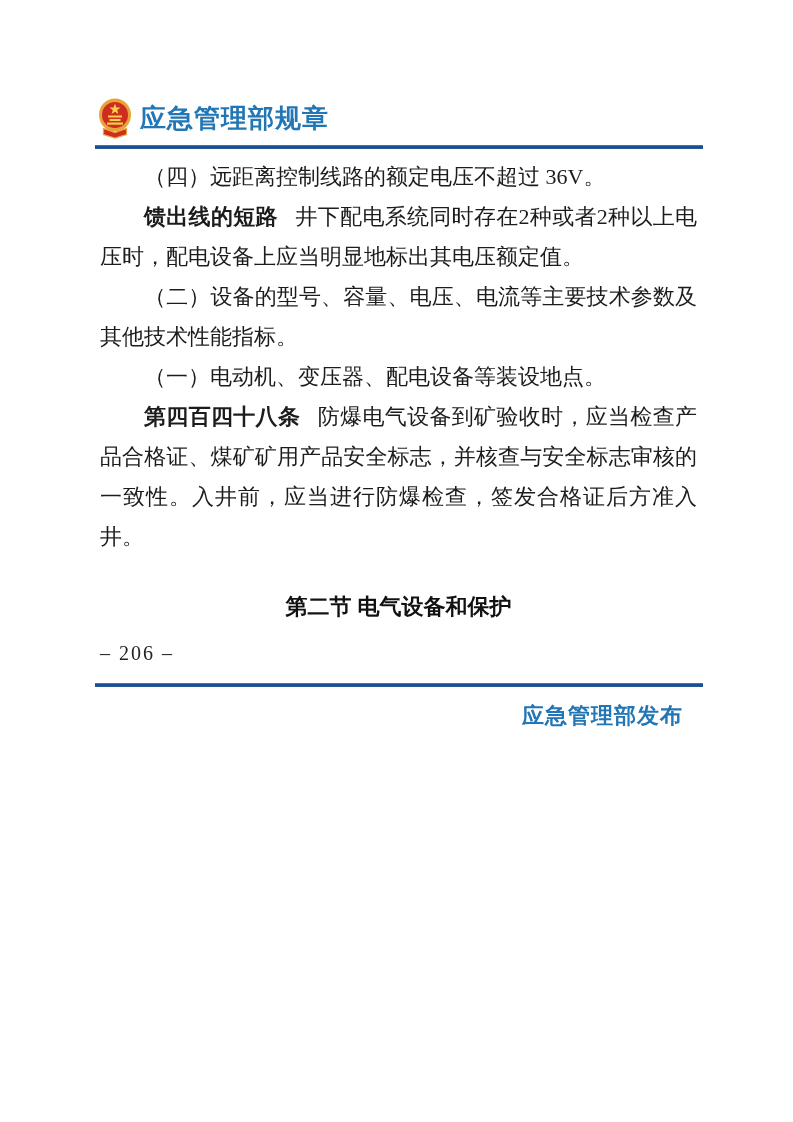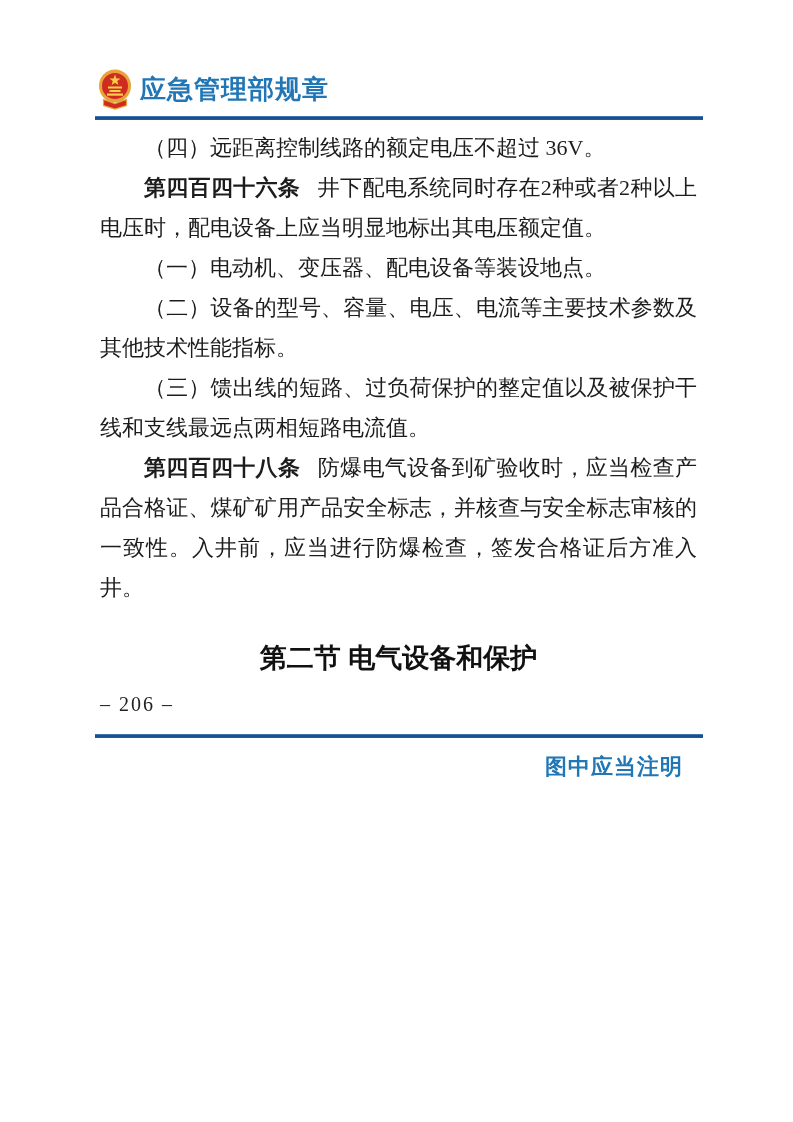--- a/index.html
+++ b/index.html
@@ -12,21 +12,21 @@
   body{
     width:793px;height:1122px;
     position:relative;
     overflow:hidden;
     font-family:"Liberation Serif","DejaVu Serif",serif;
     color:var(--ink);
   }
   .page{width:793px;height:1122px;position:relative;background:#fff;}
 
   
-  .header{padding-top:68px;}
+  .header{padding-top:68px;margin-top:29px;}
   .header-brand{
     margin-left:98px;
     display:flex;align-items:center;gap:8px;height:42px;
   }
   .emblem{width:34px;height:42px;display:inline-block;flex:0 0 auto;}
   .header-title{
     font-family:"Liberation Sans","DejaVu Sans",sans-serif;
     font-weight:bold;
     font-size:26px;
     color:var(--accent);
@@ -53,21 +53,21 @@
     font-weight:bold;
     padding-right:.8em;
   }
 
   
   .section-heading{
     margin:30px 96px 0 100px;
     text-align:center;
     font-family:"Liberation Sans","DejaVu Sans",sans-serif;
     font-weight:bold;
-    font-size:27px;
+    font-size:22px;
     line-height:40px;
     color:#111;
   }
 
   
   .page-number{
     margin:12px 0 16px 100px;
     font-size:20px;
     line-height:28px;
     color:#222;
@@ -103,29 +103,28 @@
         </svg>
       </span>
       <span class="header-title">应急管理部规章</span>
     </div>
     <div class="rule header-rule"></div>
   </header>
 
   <main class="doc-body">
 
   <p class="para">（四）远距离控制线路的额定电压不超过 36V。</p>
-      <p class="para"><span class="article-label">第四百四十六条</span>井下配电系统同时存在2种或者2种以上电压时，配电设备上应当明显地标出其电压额定值。</p>
+      <p class="para"><span class="article-label">馈出线的短路</span>井下配电系统同时存在2种或者2种以上电压时，配电设备上应当明显地标出其电压额定值。</p>
+      <p class="para">（二）设备的型号、容量、电压、电流等主要技术参数及其他技术性能指标。</p>
       <p class="para">（一）电动机、变压器、配电设备等装设地点。</p>
-      <p class="para">（二）设备的型号、容量、电压、电流等主要技术参数及其他技术性能指标。</p>
-      <p class="para">（三）馈出线的短路、过负荷保护的整定值以及被保护干线和支线最远点两相短路电流值。</p>
       <p class="para"><span class="article-label">第四百四十八条</span>防爆电气设备到矿验收时，应当检查产品合格证、煤矿矿用产品安全标志，并核查与安全标志审核的一致性。入井前，应当进行防爆检查，签发合格证后方准入井。</p>
     </main>
 
   <h2 class="section-heading">第二节 电气设备和保护</h2>
 
   <div class="page-number">– 206 –</div>
 
   <footer>
     <div class="rule footer-rule"></div>
-    <div class="publisher">图中应当注明</div>
+    <div class="publisher">应急管理部发布</div>
   </footer>
 
 </div>
 
 </body></html>

